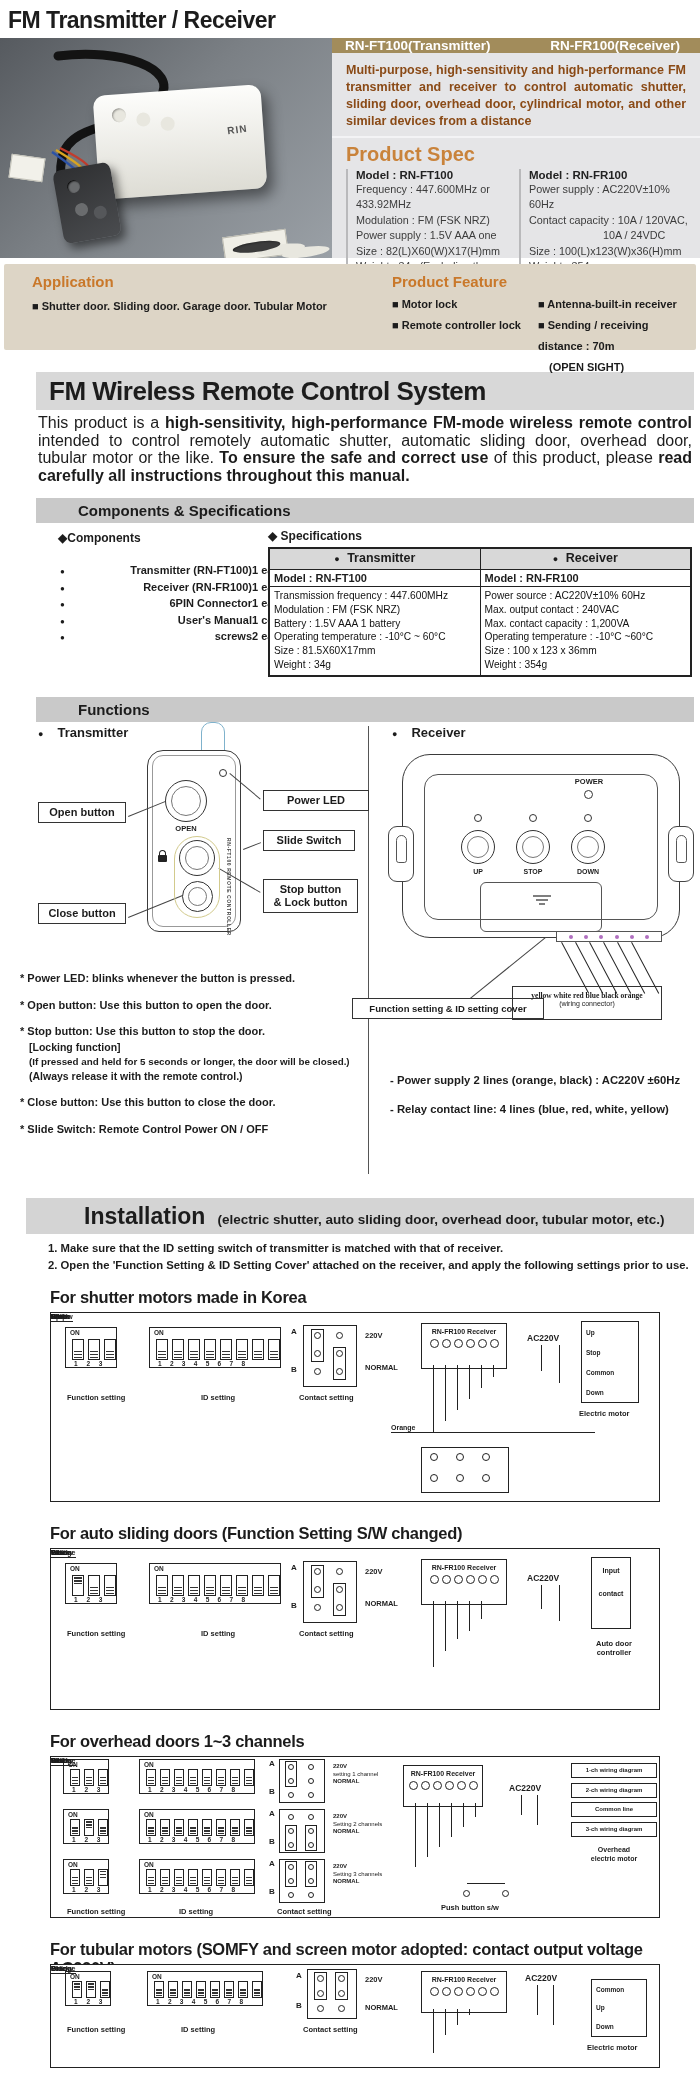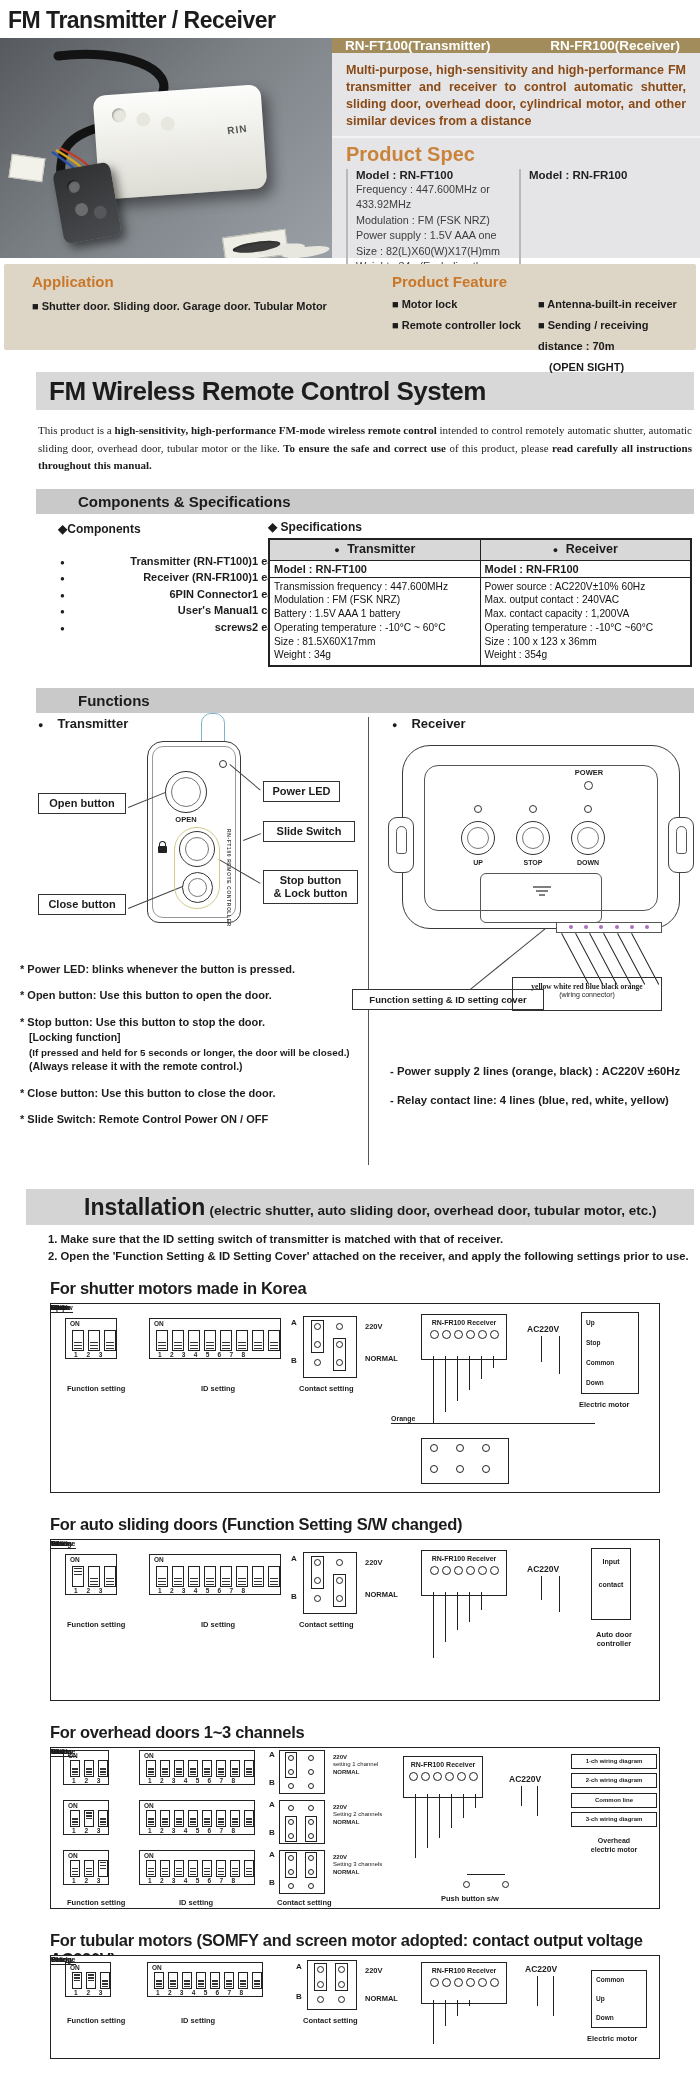--- a/index.html
+++ b/index.html
@@ -45,21 +45,21 @@
   
   .appfeat { margin:6px 4px 0 4px; height:86px; background:#ddd5c6; border-radius:2px; position:relative; }
   .af-title { position:absolute; color:#c9782a; font-size:15px; }
   .af-item { position:absolute; font-size:11px; line-height:21px; }
   .feat-col span { display:block; font-size:11px; line-height:21px; }
   .feat-col span:nth-of-type(3) { padding-left:11px; }
 
   
   .band { margin:22px 6px 0 36px; height:38px; background:#d8d8d8; font-size:26px;
           line-height:38px; padding-left:13px; letter-spacing:-0.5px; }
-  .intro { margin:12px 8px 0 38px; font-size:11px; font-weight:400; line-height:17.5px; text-align:justify;font-family:Liberation Serif, serif; }
+  .intro { margin:4px 8px 0 38px; font-size:16px; font-weight:400; line-height:17.5px; text-align:justify; }
   .intro b { font-weight:700; }
   .secbar { margin:14px 6px 0 36px; height:25px; background:#c9c9c9; font-size:15px;
             line-height:25px; padding-left:42px; }
 
   
   .compspec { position:relative; height:172px; }
   .comp-title { position:absolute; left:58px; top:8px; font-size:12px; }
   .comp-list { position:absolute; left:60px; top:40px; }
   .comp-row { display:flex; font-size:11px; line-height:15.6px; }
   .comp-row .b { width:34px; font-size:8px; padding-top:1px; }
@@ -132,21 +132,21 @@
   .rx-wirebox { position:absolute; left:512px; top:264px; width:150px; height:34px; border:1.4px solid #333;
                 text-align:center; padding-top:4px; }
   .rx-wirebox .l1 { font-size:7.5px; display:block;font-family:Liberation Serif, serif; }
   .rx-wirebox .l2 { font-size:7px; font-weight:400; display:block; }
   .rx-notes { position:absolute; left:390px; top:352px; width:300px; }
   .rx-notes div { font-size:11.3px; margin-bottom:17px; }
 
   
   .inst-band { margin:6px 6px 0 26px; height:36px; background:#d4d4d4; padding-left:58px; display:flex; align-items:baseline; }
   .inst-band .big { font-size:23px; line-height:36px; }
-  .inst-band .sub { font-size:13.5px; margin-left:4px; }
+  .inst-band .sub { font-size:13.5px; margin-left:12px; }
   .steps { margin:6px 0 0 48px; }
   .steps div { font-size:11.3px; line-height:17px; }
   .dhead { margin:14px 0 0 50px; font-size:16.5px; letter-spacing:-0.3px; height:20px; }
   .dhead2 { margin-top:22px; }
   .diag { position:relative; margin:4px 0 0 50px; width:610px; border:1.6px solid #222; background:#fff; }
   .dip { position:absolute; border:1.4px solid #222; background:#fff; padding:11px 0 0 6px; }
   .don { position:absolute; left:4px; top:1px; font-size:6.5px; }
   .swrow { display:flex; gap:4px; }
   .sw { width:12px; height:21px; border:1.1px solid #222; position:relative; }
   .sw::after { content:""; position:absolute; left:1px; right:1px; bottom:1px; height:7px;
@@ -252,20 +252,27 @@
           <div>
             <div class="spec-line">Frequency : 447.600MHz or 433.92MHz</div>
               <div class="spec-line">Modulation : FM (FSK NRZ)</div>
               <div class="spec-line">Power supply : 1.5V AAA one</div>
               <div class="spec-line">Size : 82(L)X60(W)X17(H)mm</div>
               <div class="spec-line">Weight : 34g (Excluding the battery)</div>
           </div>
         </div>
         <div class="spec-col rx">
           <div class="spec-model">Model : RN-FR100</div>
+          <div>
+            <div class="spec-line">Power supply : AC220V±10% 60Hz</div>
+              <div class="spec-line">Contact capacity : 10A / 120VAC,</div>
+              <div class="spec-line">10A / 24VDC</div>
+              <div class="spec-line">Size : 100(L)x123(W)x36(H)mm</div>
+              <div class="spec-line">Weight : 354g</div>
+          </div>
         </div>
       </div>
     </div>
   </div>
 </div>
 
 <div class="appfeat">
   <div class="af-title" style="left:28px;top:9px">Application</div>
   <div class="af-item" style="left:28px;top:32px">■ Shutter door. Sliding door. Garage door. Tubular Motor</div>
   <div class="af-title" style="left:388px;top:9px">Product Feature</div>
@@ -370,21 +377,21 @@
   <div class="cir" style="left:179px;top:118px;width:36px;height:36px">
       <span class="in"></span>
     </div>
   <div class="cir" style="left:182px;top:159px;width:31px;height:31px">
       <span class="in"></span>
     </div>
   <div class="tx-lock"></div>
   <div class="tx-side">RN-FT100 REMOTE CONTROLLER</div>
 
   <div class="co" style="left:38px;top:80px;width:88px">Open button</div>
-  <div class="co" style="left:263px;top:68px;width:77px">Power LED</div>
+  <div class="co" style="left:263px;top:68px;width:106px">Power LED</div>
   <div class="co" style="left:263px;top:108px;width:92px">Slide Switch</div>
   <div class="co" style="left:263px;top:157px;width:95px"><span>Stop button</span><br><span>&amp; Lock button</span></div>
   <div class="co" style="left:38px;top:181px;width:88px">Close button</div>
   <i class="lead" style="left:128px;top:94px;width:43px;transform:rotate(-22deg)"></i>
   <i class="lead" style="left:230px;top:51px;width:40px;transform:rotate(40deg)"></i>
   <i class="lead" style="left:243px;top:127px;width:19px;transform:rotate(-21deg)"></i>
   <i class="lead" style="left:219px;top:146px;width:48px;transform:rotate(30deg)"></i>
   <i class="lead" style="left:128px;top:195px;width:60px;transform:rotate(-22deg)"></i>
 
   <div class="tx-notes">

